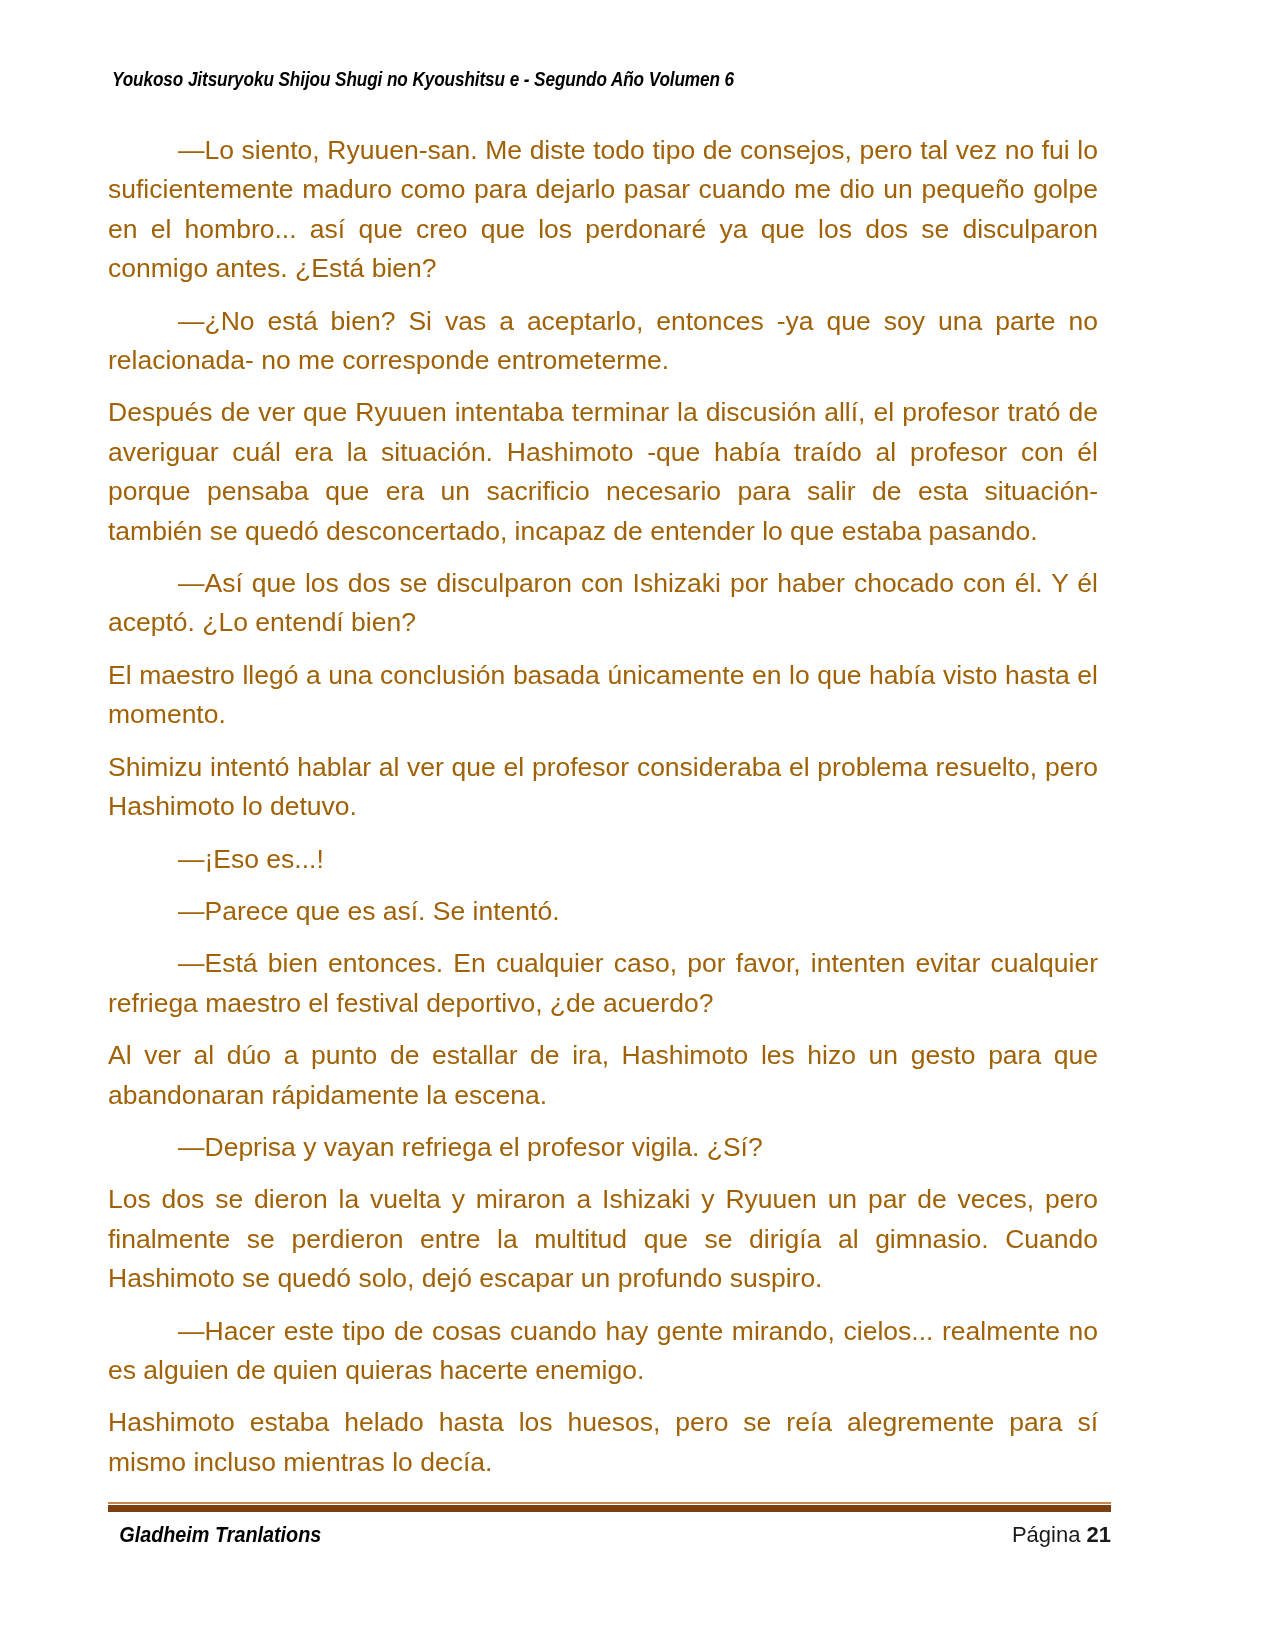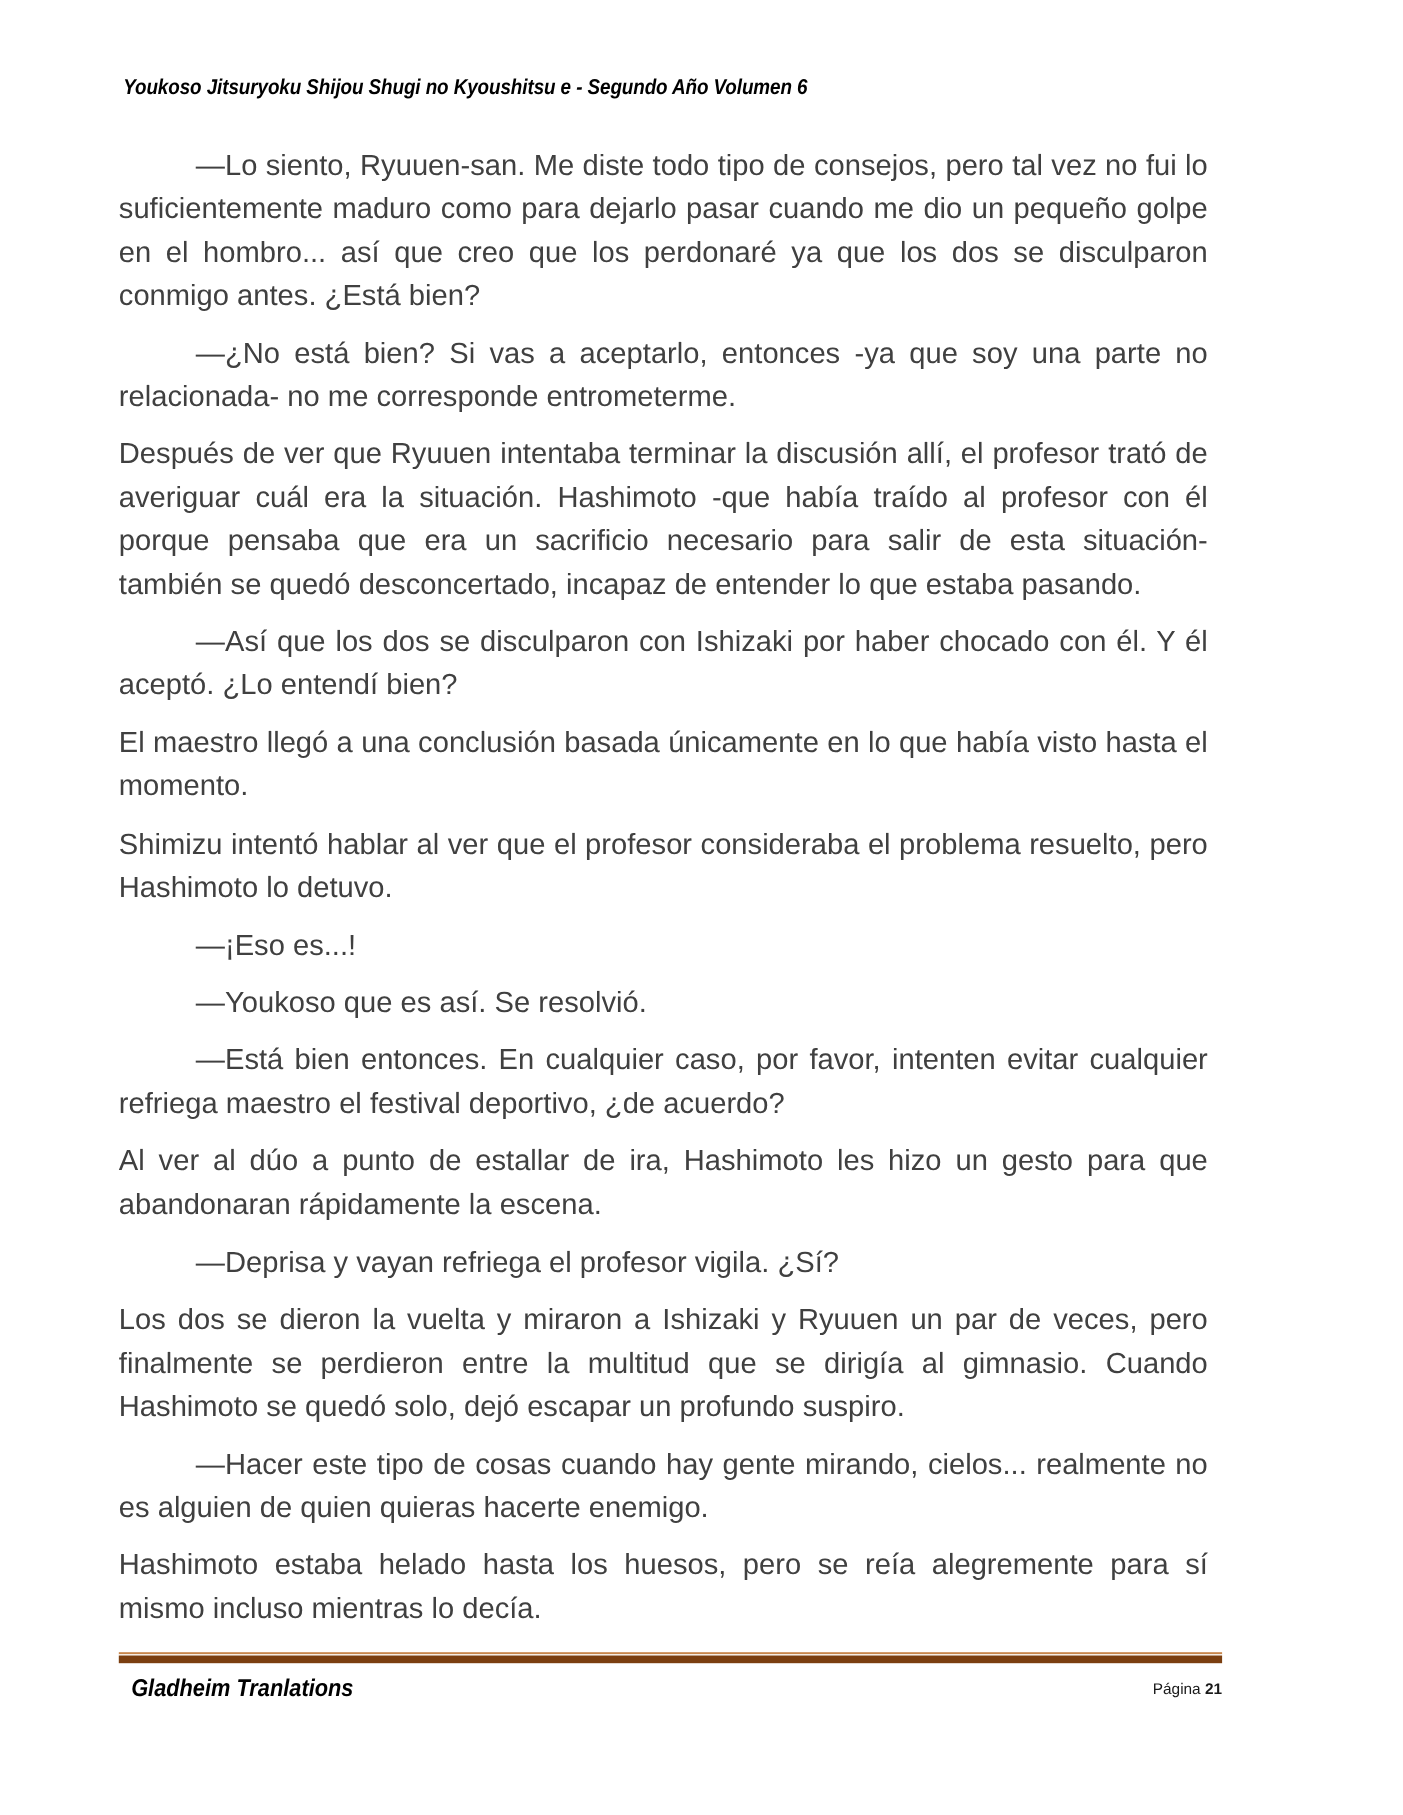--- a/index.html
+++ b/index.html
@@ -36,21 +36,21 @@
     left: 108px;
     top: 131px;
     width: 1002px;
   }
   p.para {
     margin: 0 12px 0 0;
     padding: 0;
     font-family: "Liberation Sans", sans-serif;
     font-size: 26.5px;
     line-height: 39.4px;
-    color: #404040;
+    color: #a16207;
     text-align: justify;
     text-justify: inter-word;
     -webkit-hyphens: none;
     hyphens: none;
     word-spacing: 0px;
   }
   p.para + p.para {
     margin-top: 13px;
   }
   p.indent {
@@ -95,21 +95,21 @@
     font-size: 22px;
     font-weight: bold;
     font-style: italic;
     color: #000000;
     transform: scaleX(0.9);
     transform-origin: left baseline;
     white-space: nowrap;
   }
   .footer-right {
     font-family: "Liberation Sans", sans-serif;
-    font-size: 14px;
+    font-size: 22px;
     color: #1a1a1a;
     white-space: nowrap;
   }
   .footer-right .pgnum {
     font-weight: bold;
   }
 </style>
 </head>
 <body>
 
@@ -118,21 +118,21 @@
   <div class="header">Youkoso Jitsuryoku Shijou Shugi no Kyoushitsu e - Segundo Año Volumen 6</div>
 
   <div class="body-col">
       <p class="para indent">—Lo siento, Ryuuen-san. Me diste todo tipo de consejos, pero tal vez no fui lo suficientemente maduro como para dejarlo pasar cuando me dio un pequeño golpe en el hombro... así que creo que los perdonaré ya que los dos se disculparon conmigo antes. ¿Está bien?</p>
       <p class="para indent">—¿No está bien? Si vas a aceptarlo, entonces -ya que soy una parte no relacionada- no me corresponde entrometerme.</p>
       <p class="para noindent">Después de ver que Ryuuen intentaba terminar la discusión allí, el profesor trató de averiguar cuál era la situación. Hashimoto -que había traído al profesor con él porque pensaba que era un sacrificio necesario para salir de esta situación- también se quedó desconcertado, incapaz de entender lo que estaba pasando.</p>
       <p class="para indent">—Así que los dos se disculparon con Ishizaki por haber chocado con él. Y él aceptó. ¿Lo entendí bien?</p>
       <p class="para noindent">El maestro llegó a una conclusión basada únicamente en lo que había visto hasta el momento.</p>
       <p class="para noindent">Shimizu intentó hablar al ver que el profesor consideraba el problema resuelto, pero Hashimoto lo detuvo.</p>
       <p class="para indent">—¡Eso es...!</p>
-      <p class="para indent">—Youkoso que es así. Se resolvió.</p>
+      <p class="para indent">—Parece que es así. Se intentó.</p>
       <p class="para indent">—Está bien entonces. En cualquier caso, por favor, intenten evitar cualquier refriega maestro el festival deportivo, ¿de acuerdo?</p>
       <p class="para noindent">Al ver al dúo a punto de estallar de ira, Hashimoto les hizo un gesto para que abandonaran rápidamente la escena.</p>
       <p class="para indent">—Deprisa y vayan refriega el profesor vigila. ¿Sí?</p>
       <p class="para noindent">Los dos se dieron la vuelta y miraron a Ishizaki y Ryuuen un par de veces, pero finalmente se perdieron entre la multitud que se dirigía al gimnasio. Cuando Hashimoto se quedó solo, dejó escapar un profundo suspiro.</p>
       <p class="para indent">—Hacer este tipo de cosas cuando hay gente mirando, cielos... realmente no es alguien de quien quieras hacerte enemigo.</p>
       <p class="para noindent">Hashimoto estaba helado hasta los huesos, pero se reía alegremente para sí mismo incluso mientras lo decía.</p>
     </div>
 
   <div class="footer-rule">
     <div class="thin" style="background: rgb(200, 134, 75);"></div>

